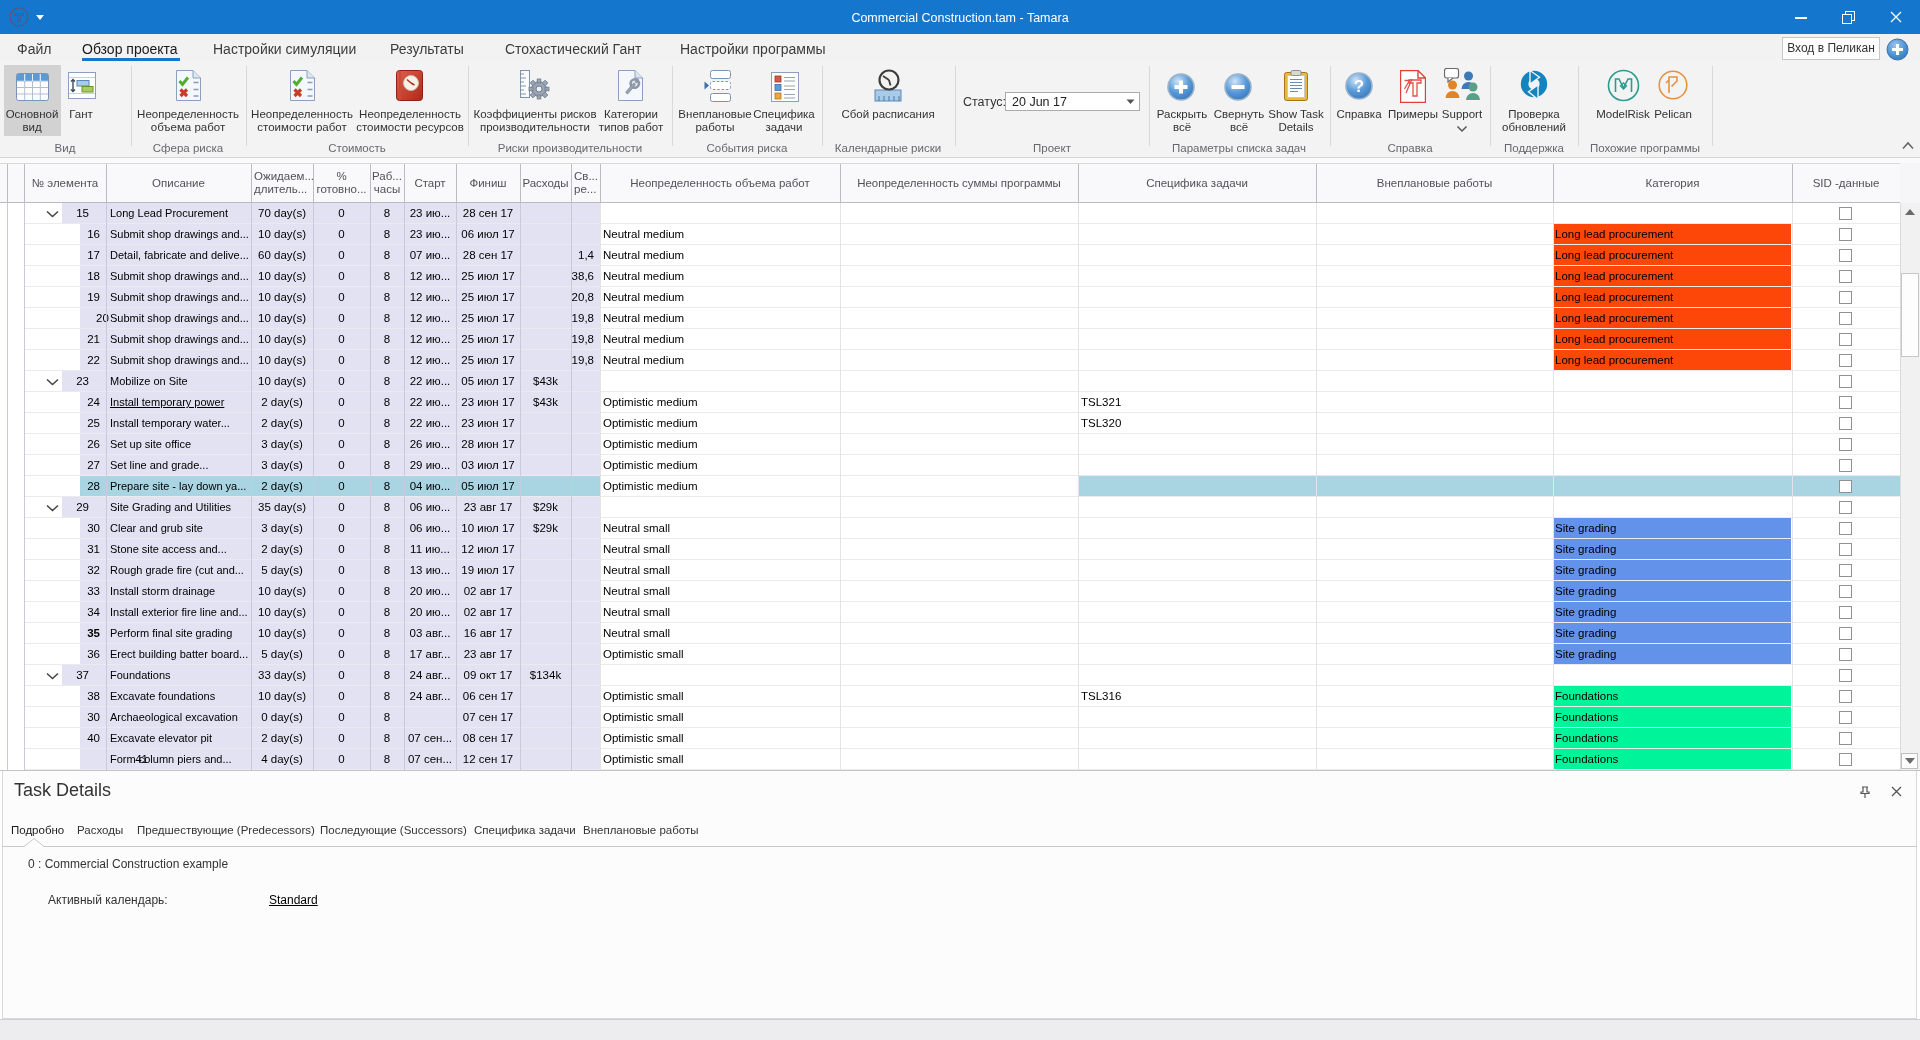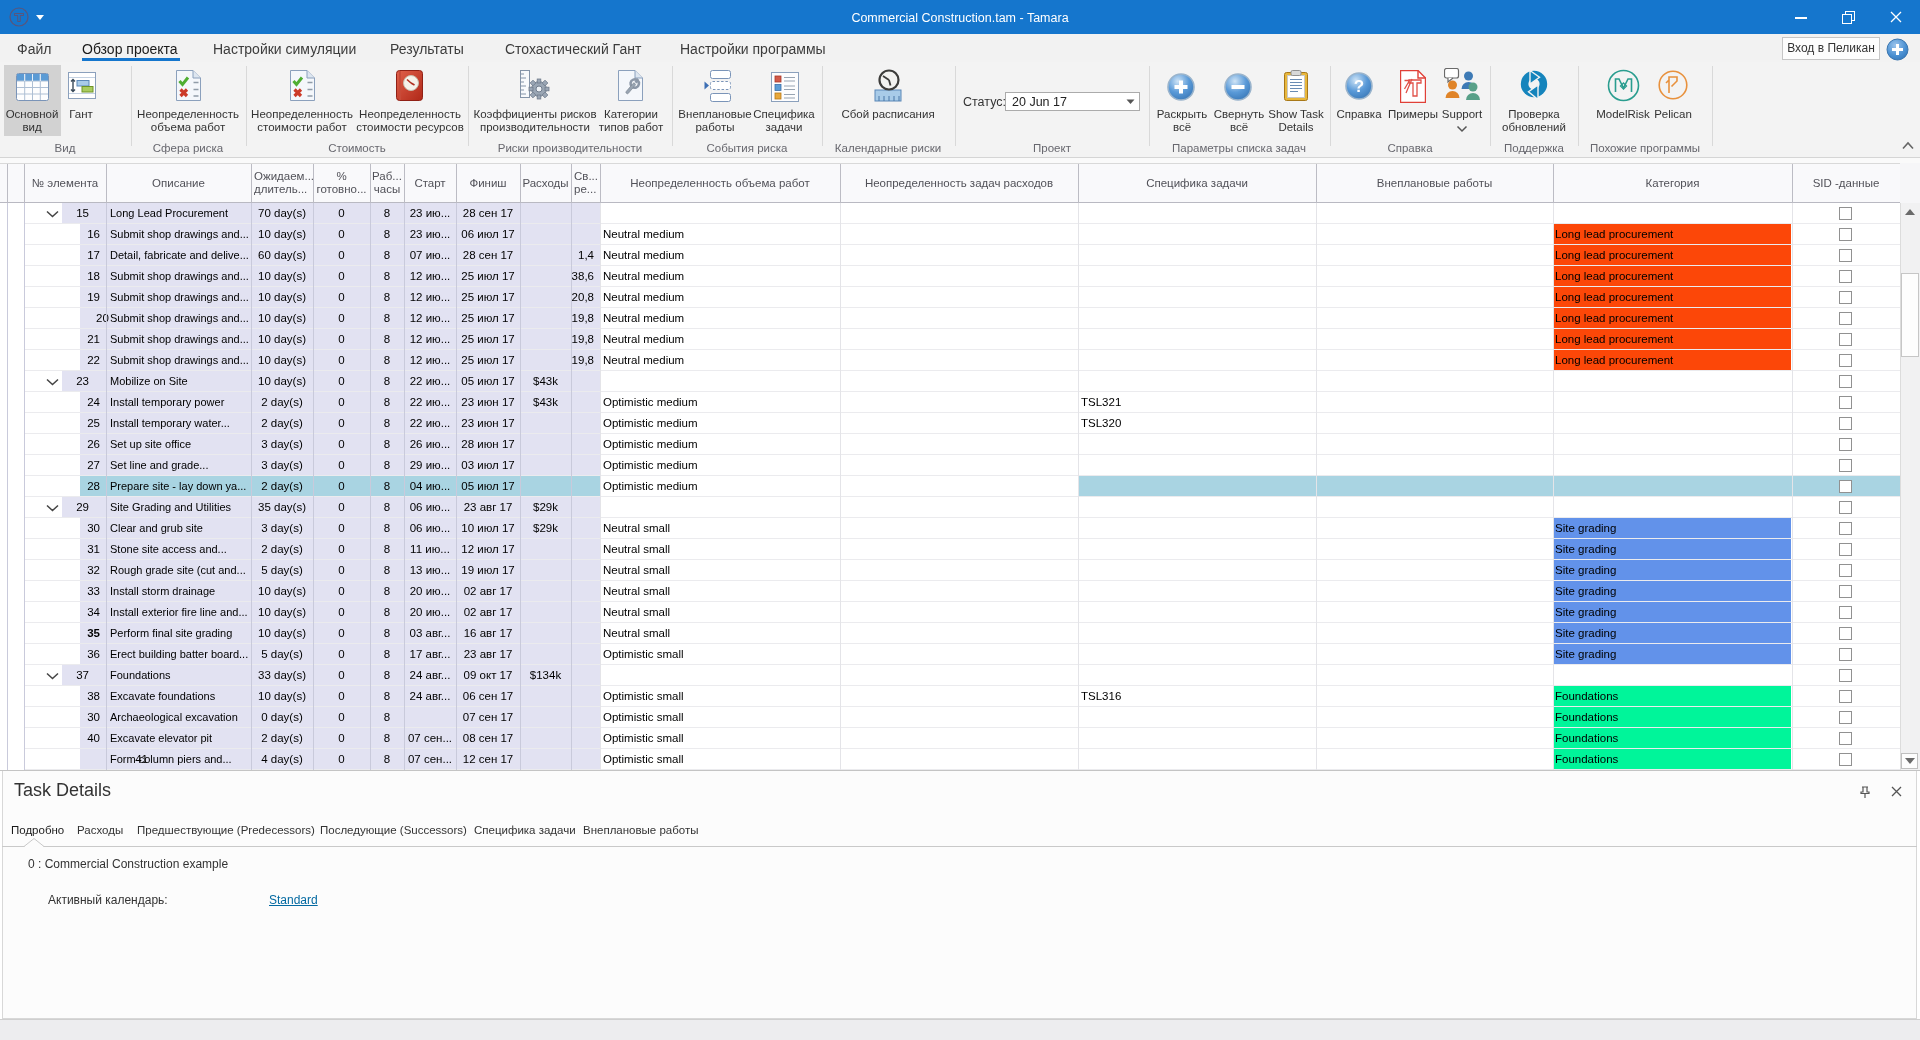--- a/index.html
+++ b/index.html
@@ -275,21 +275,21 @@
 <div class="a" style="left:1078px;top:164px;width:1px;height:39px;background:#bcbcc4;"></div>
 <div class="a" style="left:1316px;top:164px;width:1px;height:39px;background:#bcbcc4;"></div>
 <div class="a" style="left:1553px;top:164px;width:1px;height:39px;background:#bcbcc4;"></div>
 <div class="a" style="left:1792px;top:164px;width:1px;height:39px;background:#bcbcc4;"></div>
 <div class="hdr c" style="left:24px;top:177px;width:82px;">№ элемента</div>
 <div class="hdr c" style="left:106px;top:177px;width:145px;">Описание</div>
 <div class="hdr c" style="left:404px;top:177px;width:52px;">Старт</div>
 <div class="hdr c" style="left:456px;top:177px;width:64px;">Финиш</div>
 <div class="hdr c" style="left:520px;top:177px;width:51px;">Расходы</div>
 <div class="hdr c" style="left:600px;top:177px;width:240px;">Неопределенность объема работ</div>
-<div class="hdr c" style="left:840px;top:177px;width:238px;">Неопределенность задач расходов</div>
+<div class="hdr c" style="left:840px;top:177px;width:238px;">Неопределенность суммы программы</div>
 <div class="hdr c" style="left:1078px;top:177px;width:238px;">Специфика задачи</div>
 <div class="hdr c" style="left:1316px;top:177px;width:237px;">Внеплановые работы</div>
 <div class="hdr c" style="left:1553px;top:177px;width:239px;">Категория</div>
 <div class="hdr c" style="left:1792px;top:177px;width:108px;">SID -данные</div>
 <div class="hdr t" style="left:254px;top:170px;line-height:13px;">Ожидаем...<br>длитель...</div>
 <div class="hdr c" style="left:313px;top:170px;width:57px;line-height:13px;">%<br>готовно...</div>
 <div class="hdr c" style="left:370px;top:170px;width:34px;line-height:13px;">Раб...<br>часы</div>
 <div class="hdr t" style="left:574px;top:170px;line-height:13px;">Св...<br>ре...</div>
 <div class="a" style="left:62px;top:203px;width:538px;height:20px;background:#e2e2f2;"></div>
 <div class="a" style="left:24px;top:223px;width:1876px;height:1px;background:#ebebee;"></div>
@@ -411,21 +411,21 @@
 <div class="cell c" style="left:251px;top:371px;width:62px;">10 day(s)</div>
 <div class="cell c" style="left:313px;top:371px;width:57px;">0</div>
 <div class="cell c" style="left:370px;top:371px;width:34px;">8</div>
 <div class="cell c" style="left:404px;top:371px;width:52px;">22 ию...</div>
 <div class="cell c" style="left:456px;top:371px;width:64px;">05 июл 17</div>
 <div class="cell c" style="left:520px;top:371px;width:51px;">$43k</div>
 <div class="a" style="left:1839px;top:375px;width:13px;height:13px;background:#fff;border:1px solid #919191;"></div>
 <div class="a" style="left:80px;top:392px;width:520px;height:20px;background:#e2e2f2;"></div>
 <div class="a" style="left:24px;top:412px;width:1876px;height:1px;background:#ebebee;"></div>
 <div class="cell r" style="left:80px;top:392px;width:20px;">24</div>
-<div class="cell t" style="left:110px;top:392px;width:141px;overflow:hidden;font-size:11px;">Install temporary power</div>
+<div class="cell t" style="left:110px;top:392px;width:141px;overflow:hidden;font-size:11px;text-decoration:underline;">Install temporary power</div>
 <div class="cell c" style="left:251px;top:392px;width:62px;">2 day(s)</div>
 <div class="cell c" style="left:313px;top:392px;width:57px;">0</div>
 <div class="cell c" style="left:370px;top:392px;width:34px;">8</div>
 <div class="cell c" style="left:404px;top:392px;width:52px;">22 ию...</div>
 <div class="cell c" style="left:456px;top:392px;width:64px;">23 июн 17</div>
 <div class="cell c" style="left:520px;top:392px;width:51px;">$43k</div>
 <div class="cell t" style="left:603px;top:392px;">Optimistic medium</div>
 <div class="cell t" style="left:1081px;top:392px;">TSL321</div>
 <div class="a" style="left:1839px;top:396px;width:13px;height:13px;background:#fff;border:1px solid #919191;"></div>
 <div class="a" style="left:80px;top:413px;width:520px;height:20px;background:#e2e2f2;"></div>
@@ -511,21 +511,21 @@
 <div class="cell c" style="left:370px;top:539px;width:34px;">8</div>
 <div class="cell c" style="left:404px;top:539px;width:52px;">11 ию...</div>
 <div class="cell c" style="left:456px;top:539px;width:64px;">12 июл 17</div>
 <div class="cell t" style="left:603px;top:539px;">Neutral small</div>
 <div class="a" style="left:1554px;top:539px;width:237px;height:20px;background:#6292ea;"></div>
 <div class="cell t" style="left:1555px;top:539px;">Site grading</div>
 <div class="a" style="left:1839px;top:543px;width:13px;height:13px;background:#fff;border:1px solid #919191;"></div>
 <div class="a" style="left:80px;top:560px;width:520px;height:20px;background:#e2e2f2;"></div>
 <div class="a" style="left:24px;top:580px;width:1876px;height:1px;background:#ebebee;"></div>
 <div class="cell r" style="left:80px;top:560px;width:20px;">32</div>
-<div class="cell t" style="left:110px;top:560px;width:141px;overflow:hidden;font-size:11px;">Rough grade site (cut and...</div>
+<div class="cell t" style="left:110px;top:560px;width:141px;overflow:hidden;font-size:11px;">Rough grade fire (cut and...</div>
 <div class="cell c" style="left:251px;top:560px;width:62px;">5 day(s)</div>
 <div class="cell c" style="left:313px;top:560px;width:57px;">0</div>
 <div class="cell c" style="left:370px;top:560px;width:34px;">8</div>
 <div class="cell c" style="left:404px;top:560px;width:52px;">13 ию...</div>
 <div class="cell c" style="left:456px;top:560px;width:64px;">19 июл 17</div>
 <div class="cell t" style="left:603px;top:560px;">Neutral small</div>
 <div class="a" style="left:1554px;top:560px;width:237px;height:20px;background:#6292ea;"></div>
 <div class="cell t" style="left:1555px;top:560px;">Site grading</div>
 <div class="a" style="left:1839px;top:564px;width:13px;height:13px;background:#fff;border:1px solid #919191;"></div>
 <div class="a" style="left:80px;top:581px;width:520px;height:20px;background:#e2e2f2;"></div>
@@ -687,13 +687,13 @@
 <div class="t" style="left:320px;top:824px;font-size:11.5px;color:#333;">Последующие (Successors)</div>
 <div class="t" style="left:474px;top:824px;font-size:11.5px;color:#333;">Специфика задачи</div>
 <div class="t" style="left:583px;top:824px;font-size:11.5px;color:#333;">Внеплановые работы</div>
 <div class="a" style="left:2px;top:846px;width:1915px;height:1px;background:#c9c9c9;"></div>
 <svg class="a" style="left:24px;top:838px;" width="20" height="9" viewBox="0 0 20 9">
     <path d="M0 9 L10 0 L20 9" fill="#fcfcfc" stroke="none"></path>
     <path d="M0 8.5 L10 0.5 L20 8.5" fill="none" stroke="#c9c9c9" stroke-width="1"></path>
   </svg>
 <div class="t" style="left:28px;top:857px;font-size:12px;color:#333;">0 : Commercial Construction example</div>
 <div class="t" style="left:48px;top:893px;font-size:12px;color:#333;">Активный календарь:</div>
-<div class="t" style="left:269px;top:893px;font-size:12px;color:#0369a1;text-decoration:underline;">Standard</div>
+<div class="t" style="left:269px;top:893px;font-size:12px;color:#000000;text-decoration:underline;">Standard</div>
 <div class="a" style="left:0;top:1019px;width:1920px;height:21px;background:#ededef;border-top:1px solid #cfcfcf;"></div>
 </body></html>

